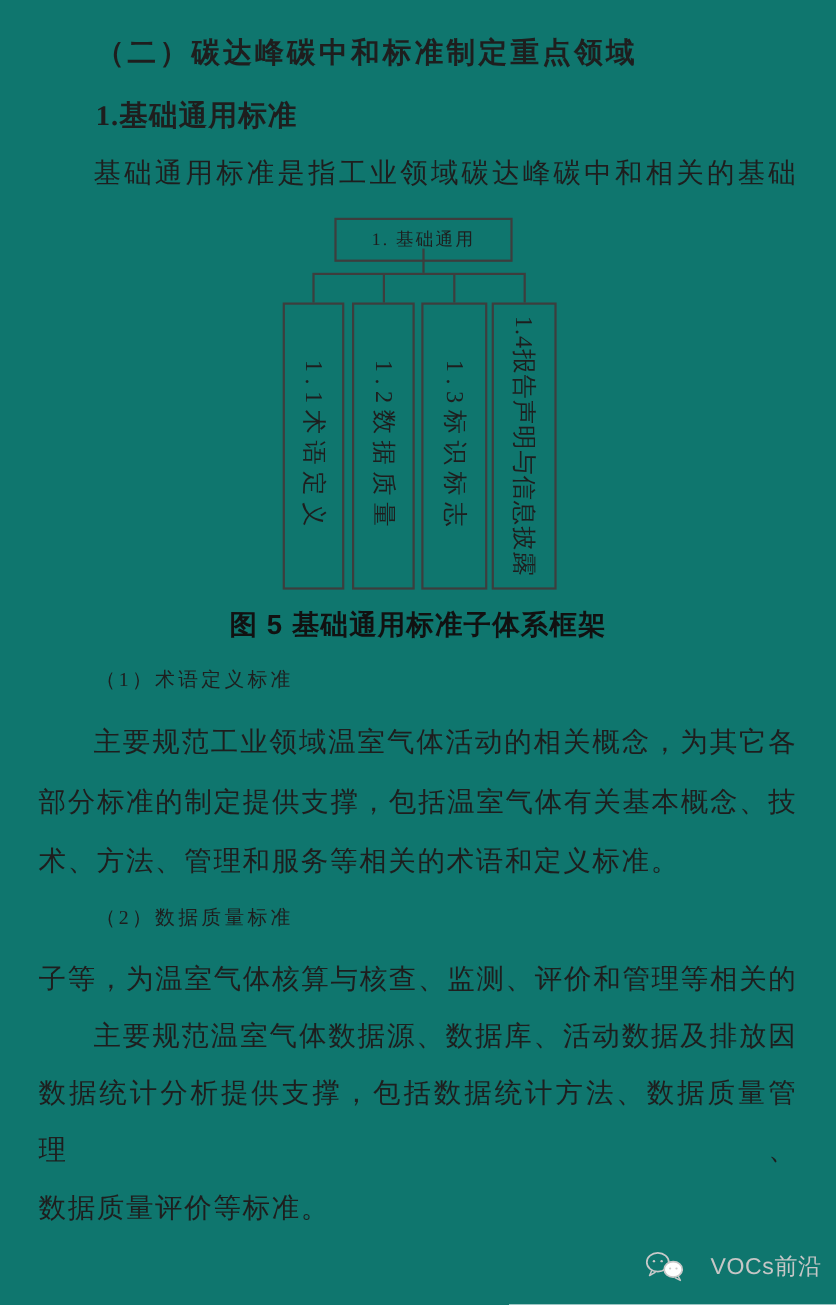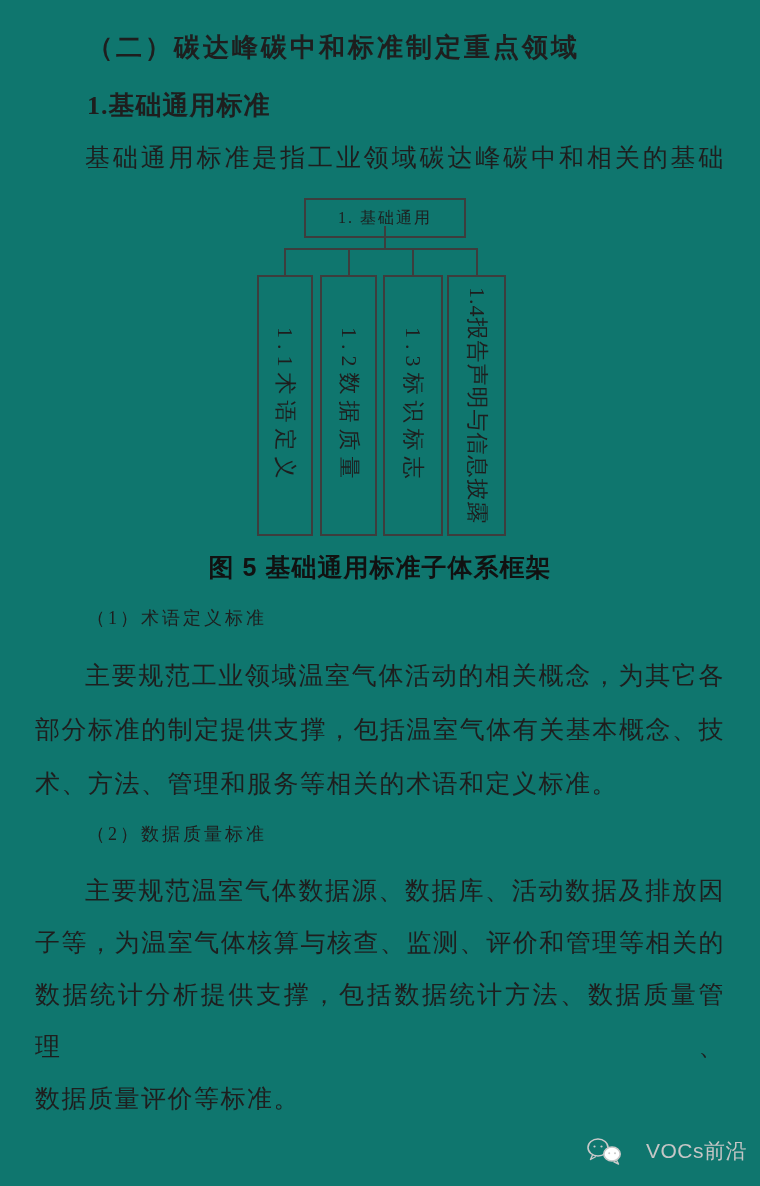--- a/index.html
+++ b/index.html
@@ -111,22 +111,22 @@
 
   <div class="para body1">
     <div class="bodyline j indent">主要规范工业领域温室气体活动的相关概念，为其它各</div>
     <div class="bodyline j">部分标准的制定提供支撑，包括温室气体有关基本概念、技</div>
     <div class="bodyline">术、方法、管理和服务等相关的术语和定义标准。</div>
   </div>
 
   <div class="itemtitle second">（2）数据质量标准</div>
 
   <div class="para body2">
+    <div class="bodyline j">子等，为温室气体核算与核查、监测、评价和管理等相关的</div>
     <div class="bodyline j indent">主要规范温室气体数据源、数据库、活动数据及排放因</div>
-    <div class="bodyline j">子等，为温室气体核算与核查、监测、评价和管理等相关的</div>
     <div class="bodyline j">数据统计分析提供支撑，包括数据统计方法、数据质量管理、</div>
     <div class="bodyline">数据质量评价等标准。</div>
   </div>
 
   <div class="watermark">
     <svg class="wicon" width="38" height="30" viewBox="0 0 38 30" xmlns="http://www.w3.org/2000/svg">
       <ellipse cx="13" cy="11.5" rx="10" ry="8.5" fill="none" stroke="#c9c9c9" stroke-width="1.6"></ellipse>
       <path d="M7.5 19 L5.5 23.5 L11 20.5" fill="none" stroke="#c9c9c9" stroke-width="1.4" stroke-linejoin="round"></path>
       <circle cx="9.5" cy="10.5" r="1.1" fill="#c9c9c9"></circle>
       <circle cx="16.5" cy="10.5" r="1.1" fill="#c9c9c9"></circle>

